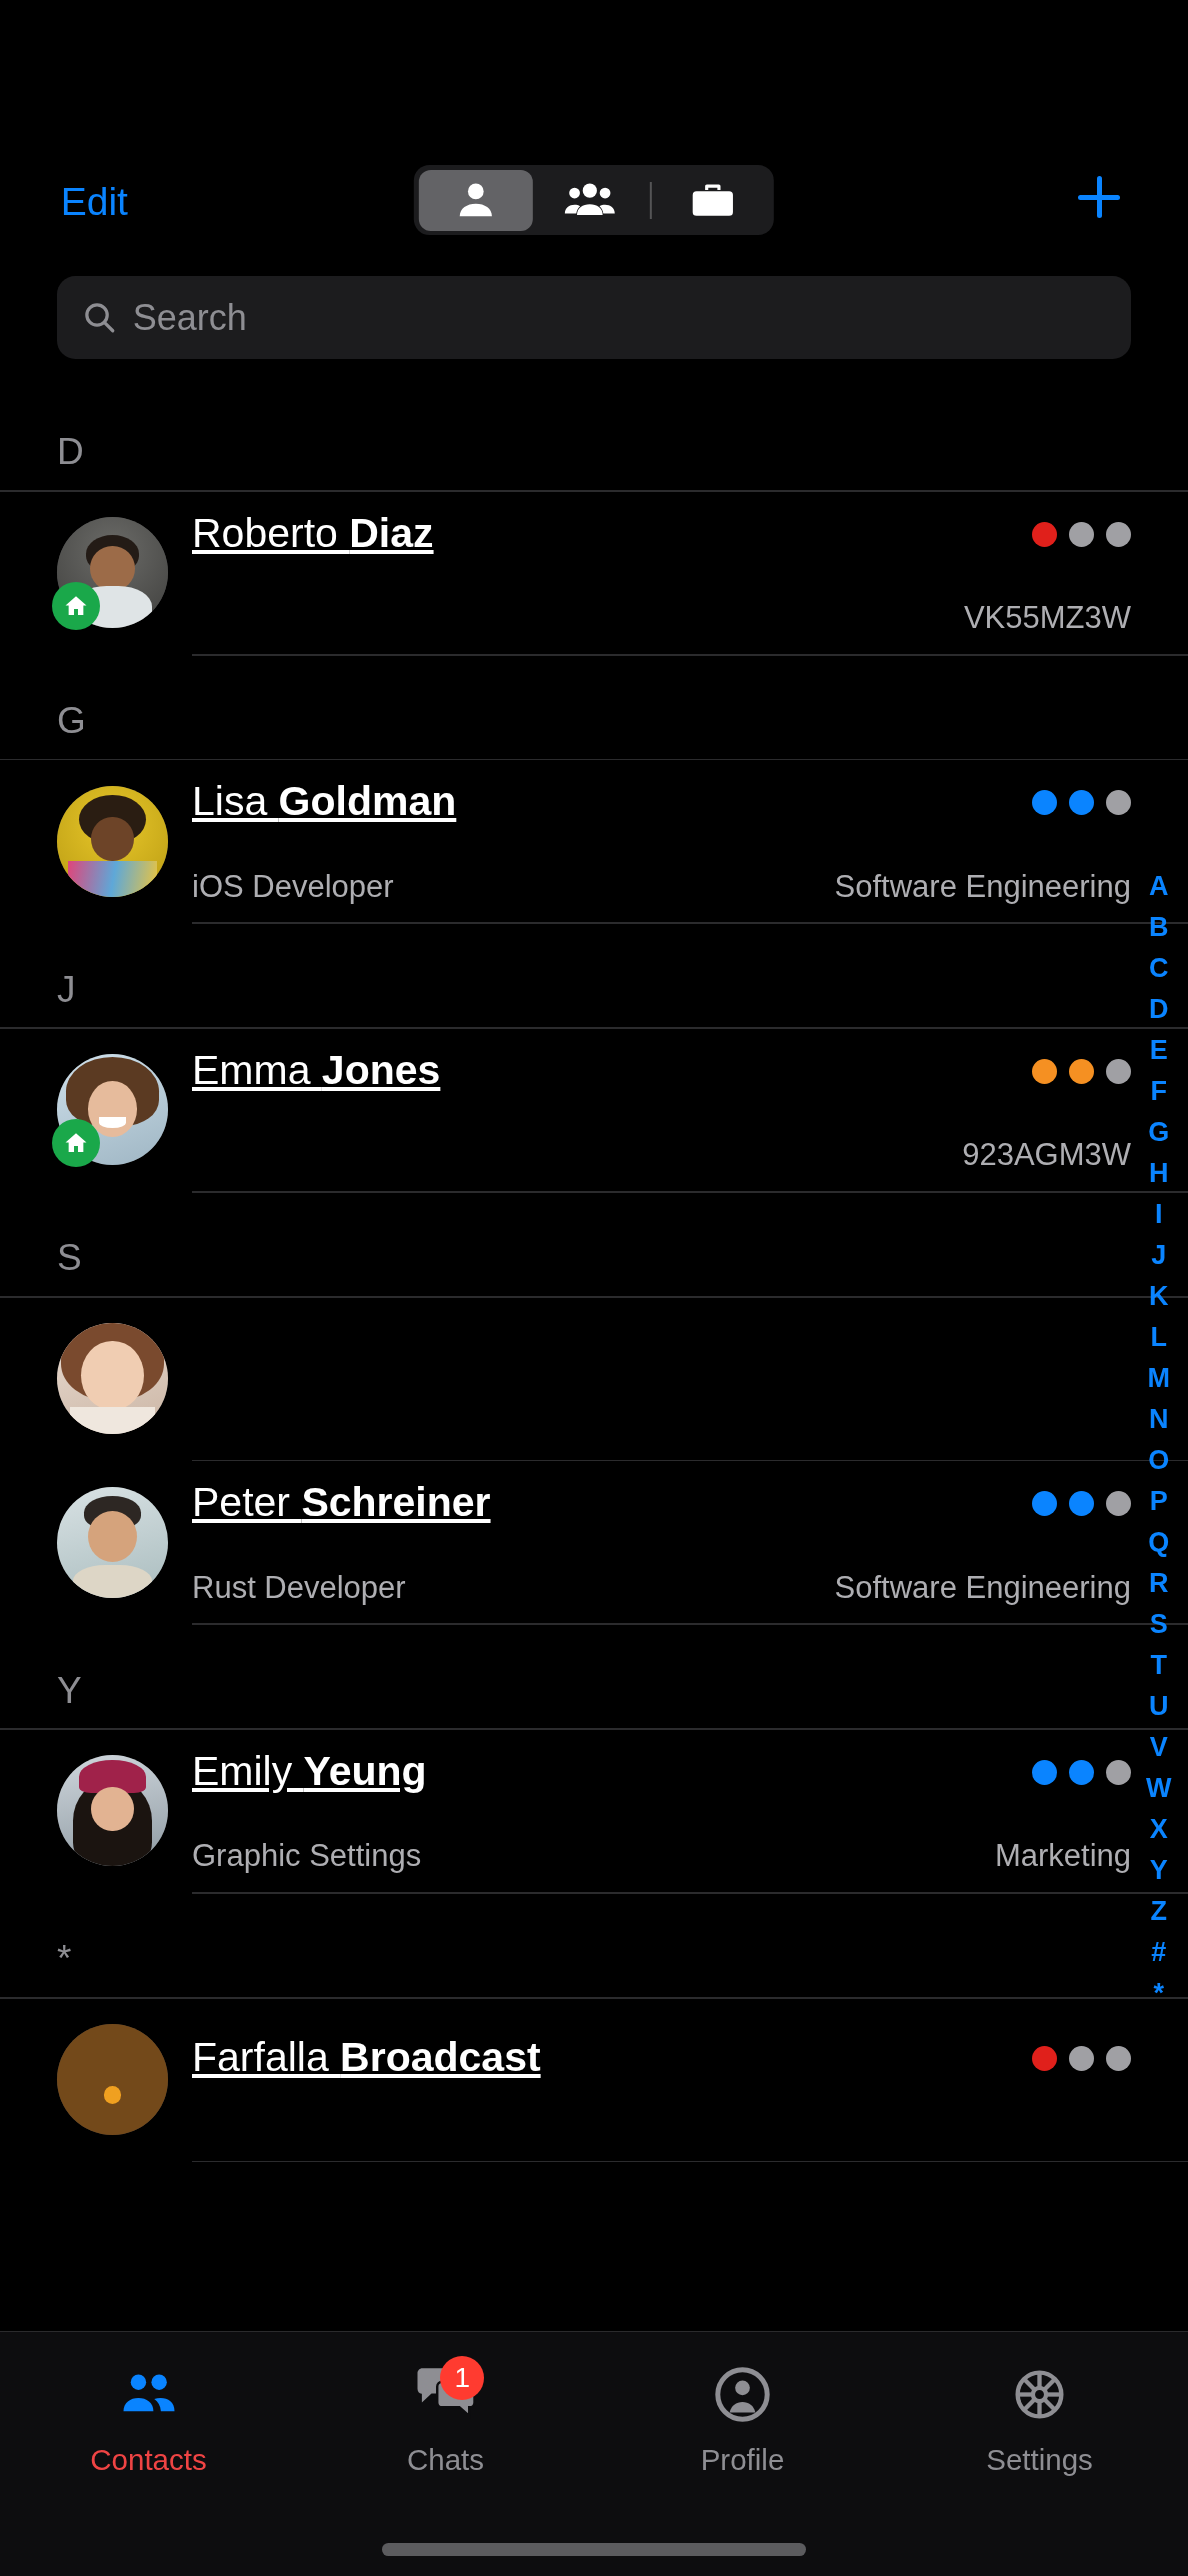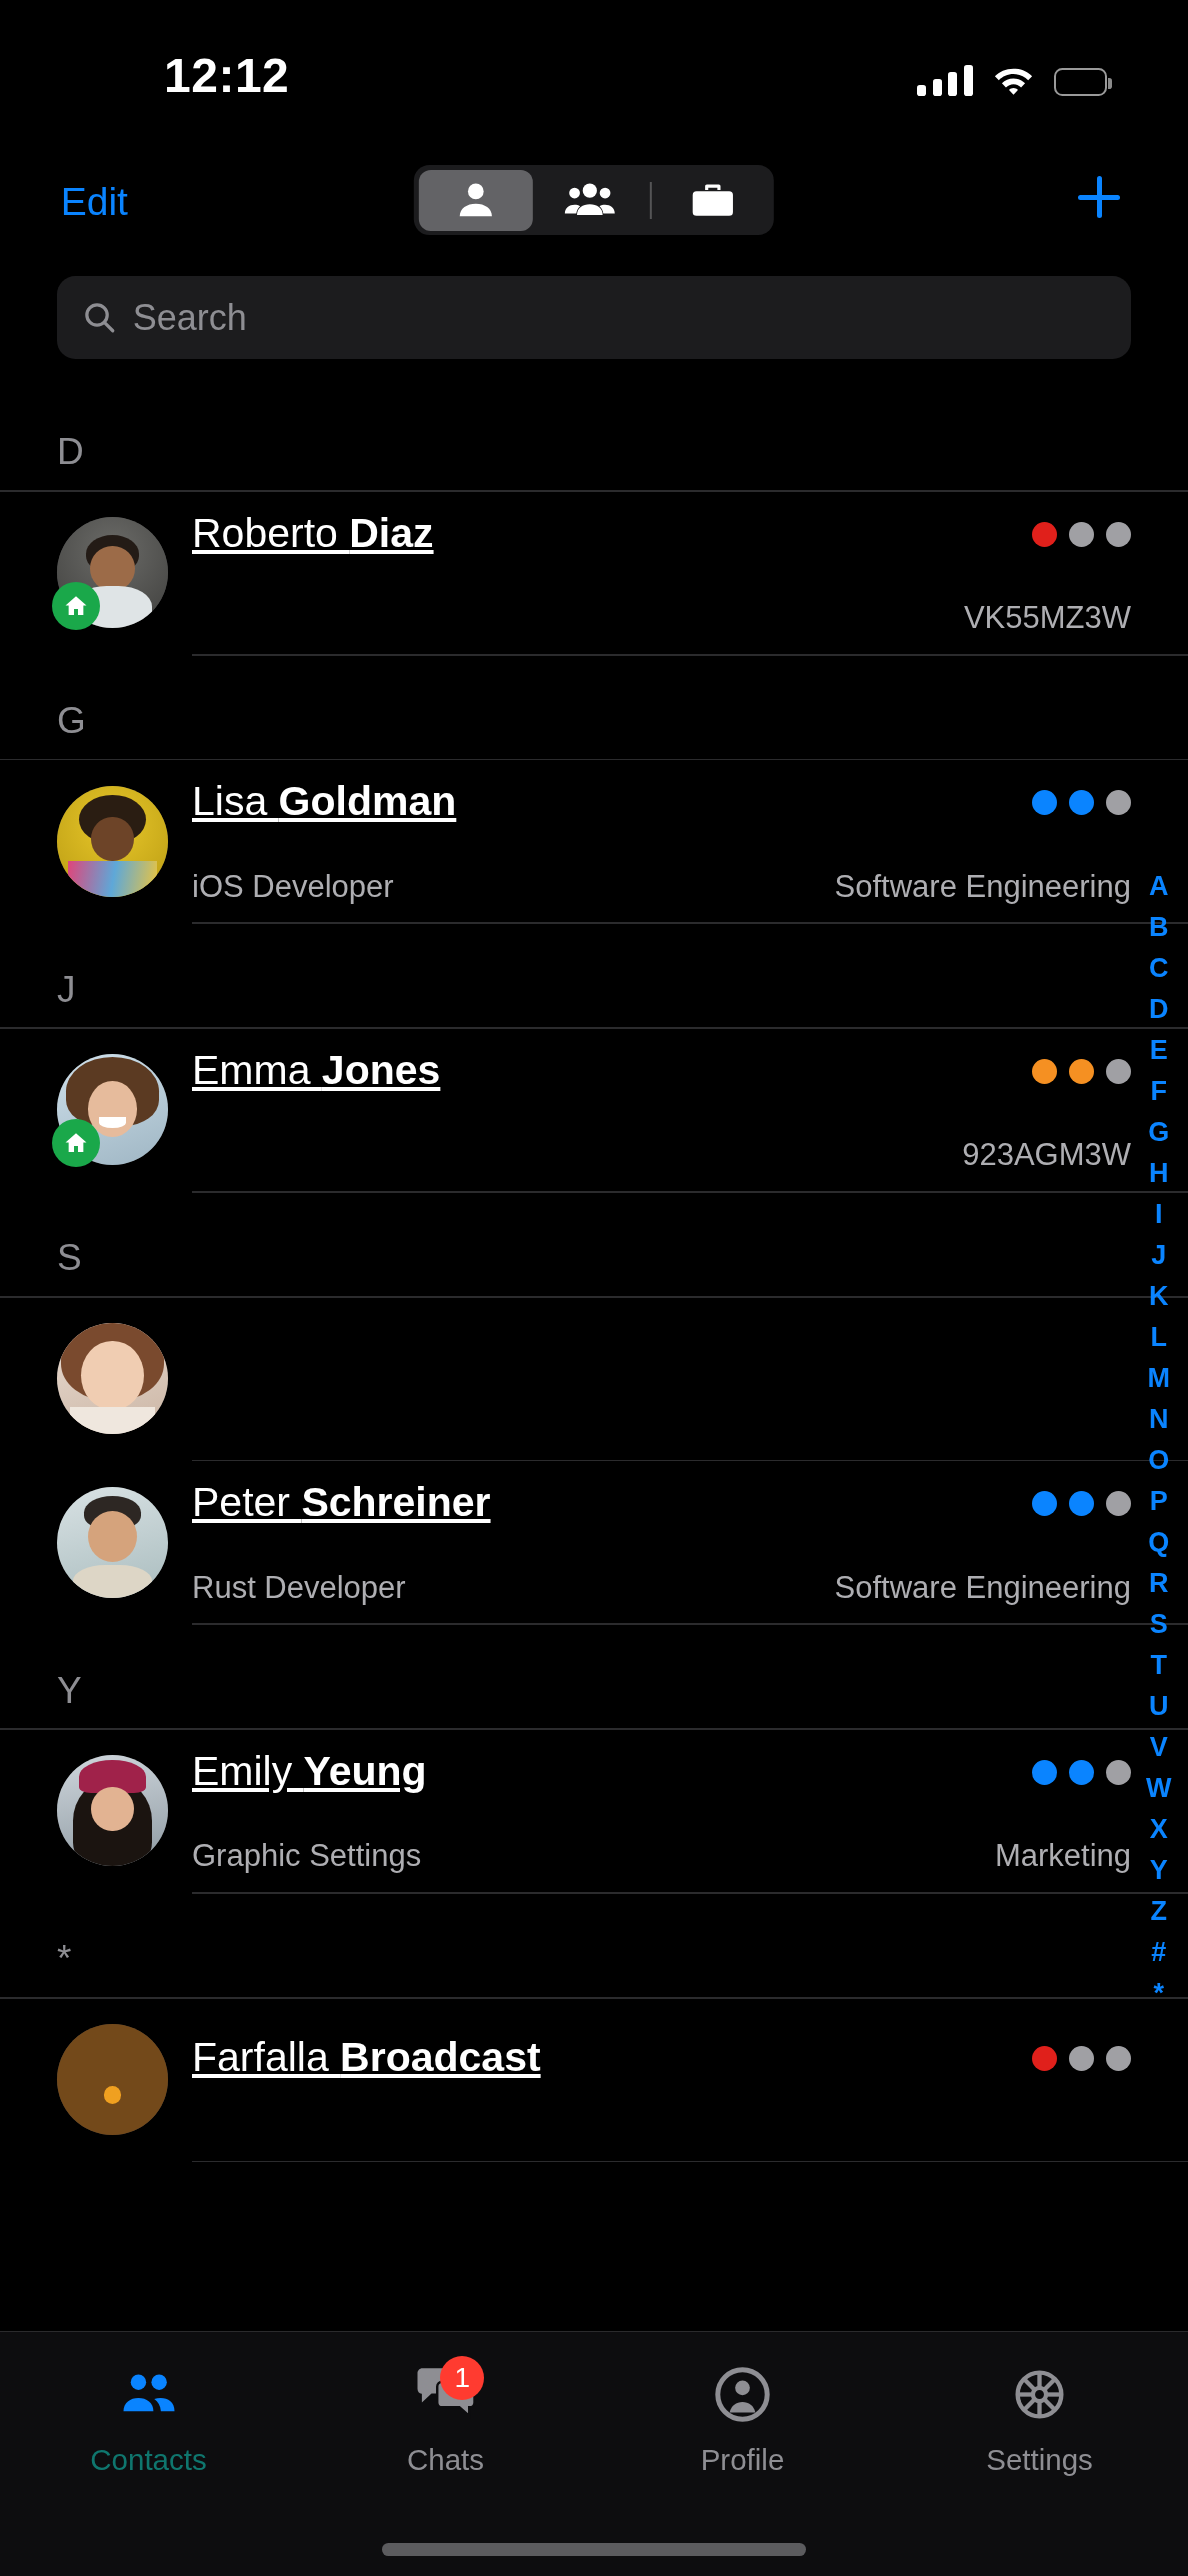--- a/index.html
+++ b/index.html
@@ -127,54 +127,37 @@
     border-top:1.4px solid #2a2a2c;
     display:flex; align-items:flex-start; padding-top:28px;
     backdrop-filter:blur(18.4px);
   }
   .tab {
     flex:1; display:flex; flex-direction:column; align-items:center; gap:14.7px;
     background:none; border:none; cursor:pointer; position:relative;
   }
   .tab .icon-slot { position:relative; width:85px; height:68px; display:flex; align-items:center; justify-content:center; }
   .tab-label { font-size:29.5px; color:#8e8e93; }
-  .tab.active .tab-label { color:#0f766e; }
+  .tab.active .tab-label { color:#ef4444; }
   .badge {
     position:absolute; right:3.7px; top:-3.7px; min-width:44px; height:44px;
     background:#ff3b30; border-radius:22px; color:#fff; font-size:28px;
     display:flex; align-items:center; justify-content:center; padding:0 9.2px;
     font-weight:400;
   }
   .home-indicator {
     position:absolute; bottom:20px; left:50%; transform:translateX(-50%);
     width:424px; height:13px; background:#5b5b5e; border-radius:6.4px;
   }
 </style>
 </head>
 <body>
 
 <div class="screen">
 
-  <div class="statusbar">
-    <div class="sb-time">12:12</div>
-    <div class="sb-right">
-      <span class="bars">
-          <i></i>
-          <i></i>
-          <i></i>
-          <i></i>
-        </span>
-      <svg class="wifi" viewBox="0 0 44 34">
-        <path d="M22 4C13.5 4 6.4 7.4 1.6 12.4l4.3 4.4C9.9 12.7 15.6 10 22 10s12.1 2.7 16.1 6.8l4.3-4.4C37.6 7.4 30.5 4 22 4z" fill="#fff"></path>
-        <path d="M22 14.8c-5 0-9.5 2-12.7 5.3l4.4 4.5C15.9 22.4 18.8 21 22 21s6.1 1.4 8.3 3.6l4.4-4.5C31.5 16.8 27 14.8 22 14.8z" fill="#fff"></path>
-        <path d="M22 25.2c-1.9 0-3.6.8-4.9 2.1L22 32.6l4.9-5.3c-1.3-1.3-3-2.1-4.9-2.1z" fill="#fff"></path>
-      </svg>
-      <span class="batt"><span class="fill"></span></span>
-    </div>
-  </div>
 
   <div class="navbar">
     <button class="edit-btn">Edit</button>
 
     <div class="segmented">
       <button class="seg active">
         <svg width="46" height="46" viewBox="0 0 24 24">
           <circle cx="12" cy="7.5" r="4.1" fill="#fff"></circle>
           <path d="M3.6 20.5c0-4.2 3.8-6.6 8.4-6.6s8.4 2.4 8.4 6.6z" fill="#fff"></path>
         </svg>

